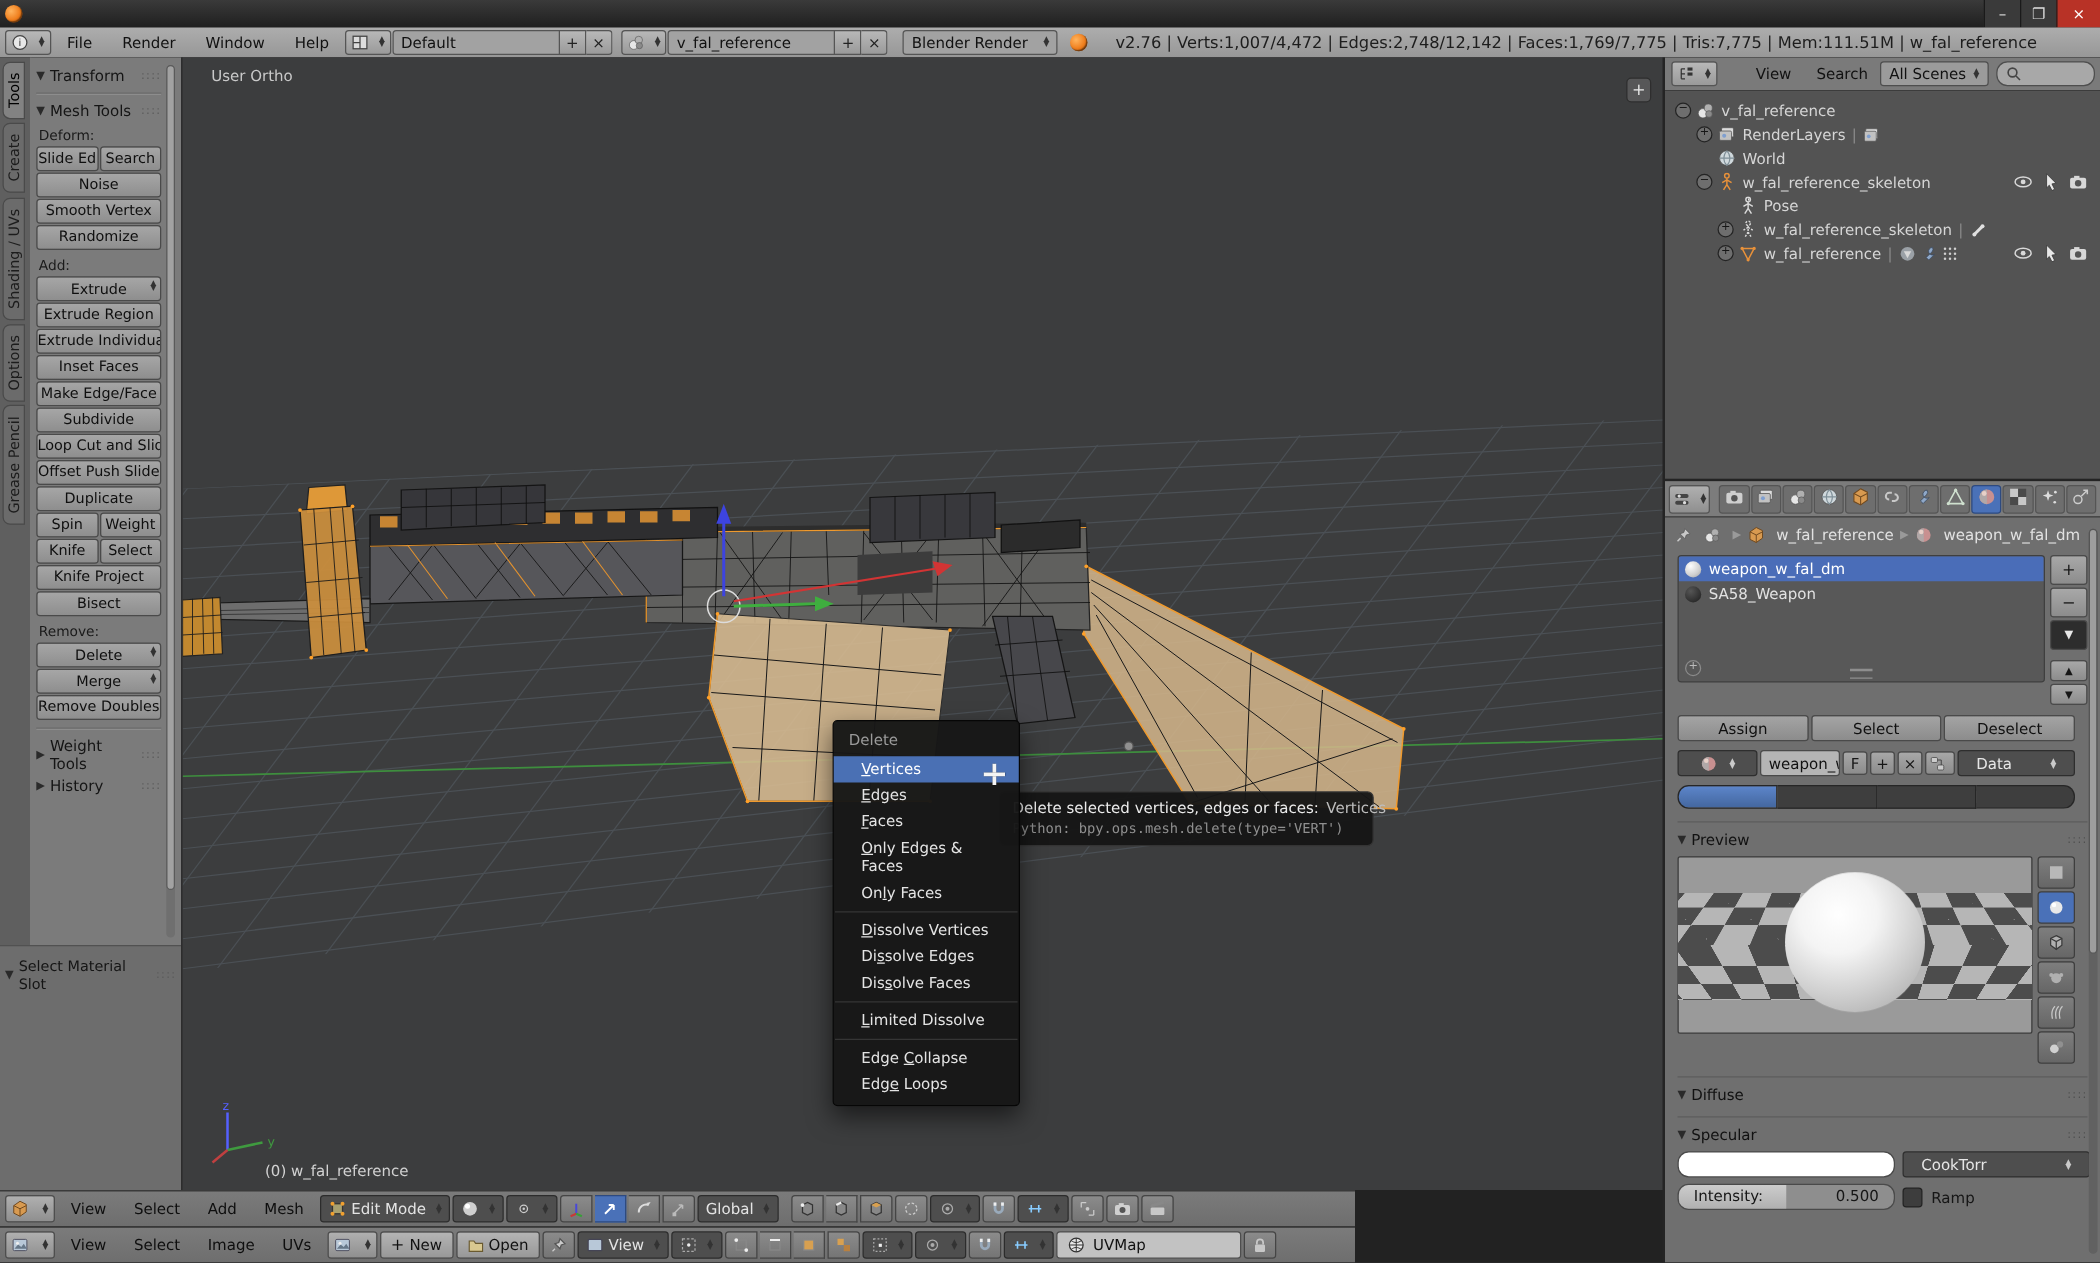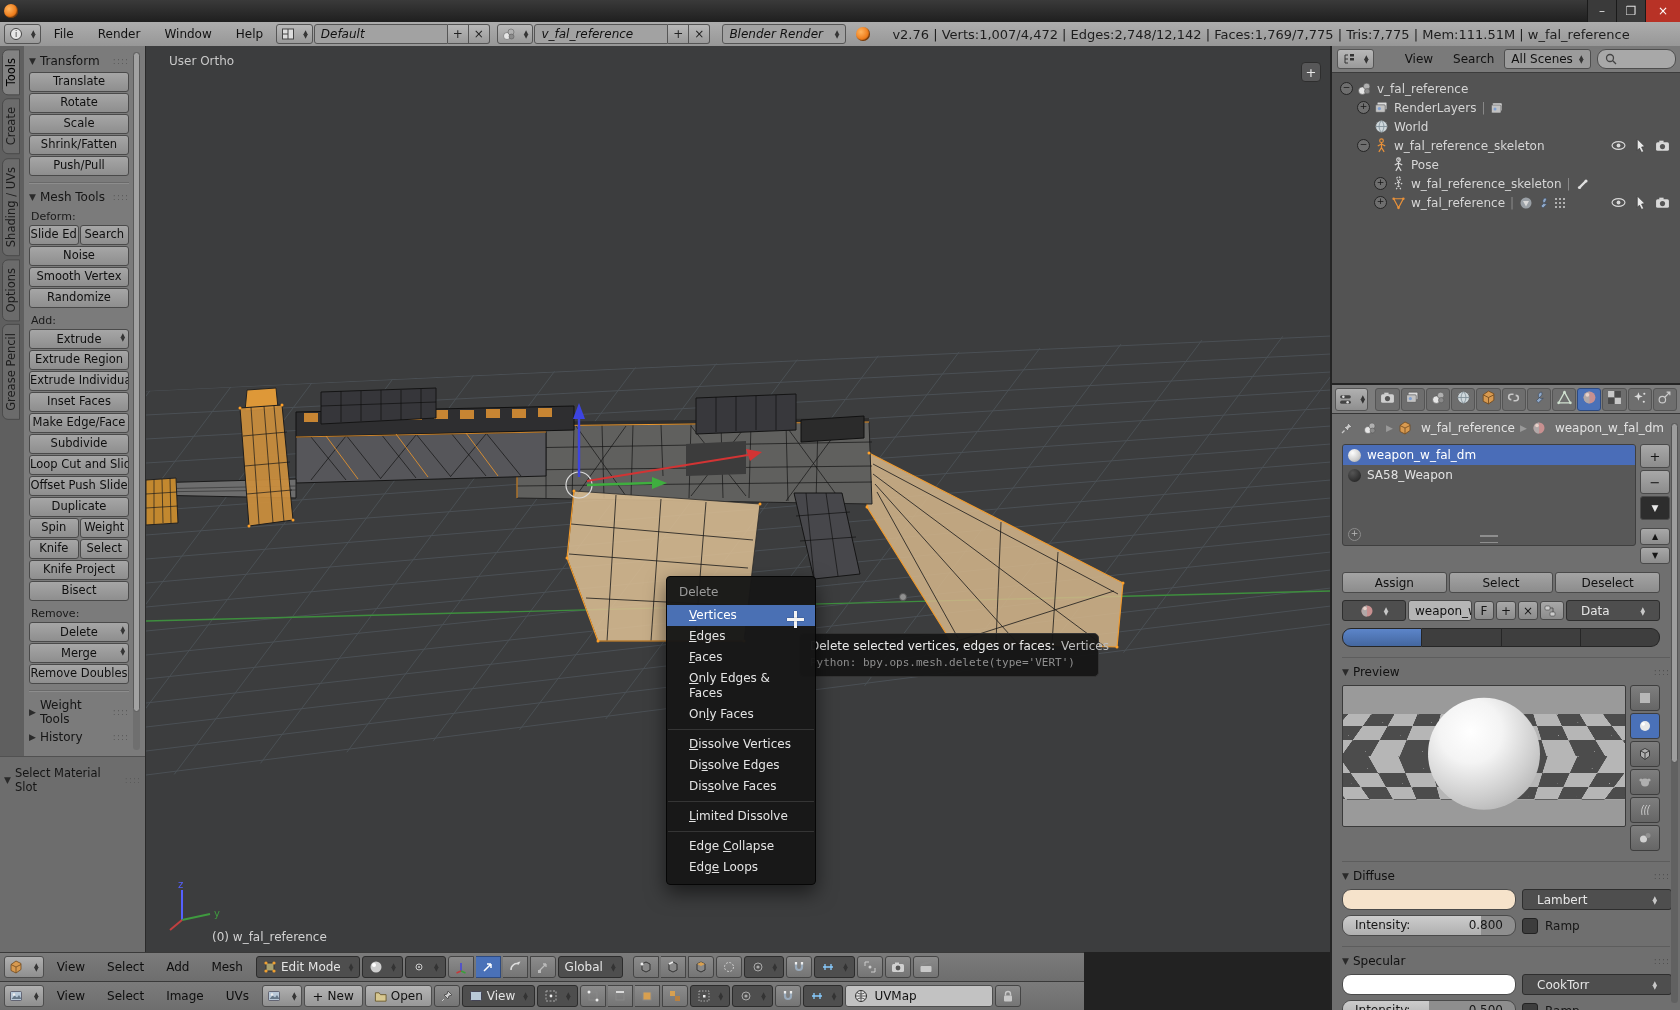--- a/index.html
+++ b/index.html
@@ -15,21 +15,21 @@
   #titlebar .wbtns{margin-left:auto;display:flex;height:100%;}
   .wbtn{width:28px;height:100%;display:flex;align-items:center;justify-content:center;color:#ddd;background:#3a3a3a;border-left:1px solid #1a1a1a;font-size:12px;}
   .wbtn.close{background:#b83226;color:#fff;width:34px;}
   
   #topbar{position:absolute;left:0;top:22px;width:1680px;height:24px;background:linear-gradient(#adadad,#979797);
           border-bottom:1px solid #2a2a2a;display:flex;align-items:center;color:#111;}
   .tmenu{padding:0 12px;color:#111;}
   .hbtn{height:18px;display:inline-flex;align-items:center;background:linear-gradient(#b8b8b8,#9a9a9a);
         border:1px solid #555;border-radius:3px;padding:0 4px;margin:0 1px;color:#111;}
   .hfield{height:18px;display:inline-flex;align-items:center;background:#a2a2a2;border:1px solid #555;
-          border-radius:3px 0 0 3px;padding:0 6px;min-width:120px;color:#111;font-style:italic;}
+          border-radius:3px 0 0 3px;padding:0 6px;min-width:120px;color:#111;}
   .hsq{height:18px;width:20px;display:inline-flex;align-items:center;justify-content:center;background:linear-gradient(#b8b8b8,#9a9a9a);
        border:1px solid #555;border-left:none;color:#222;}
   .hsq.last{border-radius:0 3px 3px 0;}
   .updown{display:inline-flex;flex-direction:column;line-height:4px;font-size:6px;color:#333;margin-left:4px;}
   .stats{margin-left:16px;font-size:13px;color:#1d1d1d;white-space:nowrap;}
   .mini-ico{width:14px;height:14px;display:inline-block;margin-right:4px;}
   .mini-ico svg{width:100%;height:100%;}
   
   #tabstrip{position:absolute;left:0;top:46px;width:24px;height:710px;background:#5f5f5f;border-right:1px solid #4a4a4a;}
   .vtab{writing-mode:vertical-rl;transform:rotate(180deg);color:#1c1c1c;background:#6b6b6b;
@@ -271,27 +271,20 @@
       <div class="vtab">Options</div>
       <div class="vtab">Grease Pencil</div>
     </div>
 
 <div id="toolshelf">
   <div class="phead">
     <span class="tri">▼</span>
     <span>Transform</span>
         <span class="grip">::::</span>
   </div>
-  <div>
-        <div class="tbtn">Translate</div>
-        <div class="tbtn">Rotate</div>
-        <div class="tbtn">Scale</div>
-        <div class="tbtn">Shrink/Fatten</div>
-        <div class="tbtn">Push/Pull</div>
-      </div>
 
   <div class="sep-line"></div>
   <div class="phead">
     <span class="tri">▼</span>
     <span>Mesh Tools</span>
         <span class="grip">::::</span>
   </div>
   <div class="tlabel">Deform:</div>
   <div class="trow">
     <div class="tbtn">Slide Ed</div>
@@ -950,39 +943,20 @@
                 </svg>
               </span>
         </div>
       </div>
 
       <div class="panel-head">
         <span class="tri">▼</span>
         <span>Diffuse</span>
             <span class="grip">::::</span>
       </div>
-      <div class="mat-grid" style="width:330px">
-        <span class="swatch" id="diffuse-swatch" style="background: rgb(246, 227, 203);"></span>
-        <span class="dd-dark">
-          <span>Lambert</span>
-              <span class="updown" style="margin-left:auto">
-                <span>▲</span>
-                <span>▼</span>
-              </span>
-        </span>
-        <span class="slider">
-          <span class="fill" id="diffuse-fill" style="width: 80%;"></span>
-          <span class="lab">Intensity:</span>
-          <span class="val">0.800</span>
-        </span>
-        <span class="rampcell">
-          <span class="chk"></span>
-          <span class="ramp-label">Ramp</span>
-        </span>
-      </div>
 
       <div class="panel-head">
         <span class="tri">▼</span>
         <span>Specular</span>
             <span class="grip">::::</span>
       </div>
       <div class="mat-grid" style="width:330px">
         <span class="swatch" id="specular-swatch" style="background: rgb(255, 255, 255);"></span>
         <span class="dd-dark">
           <span>CookTorr</span>

